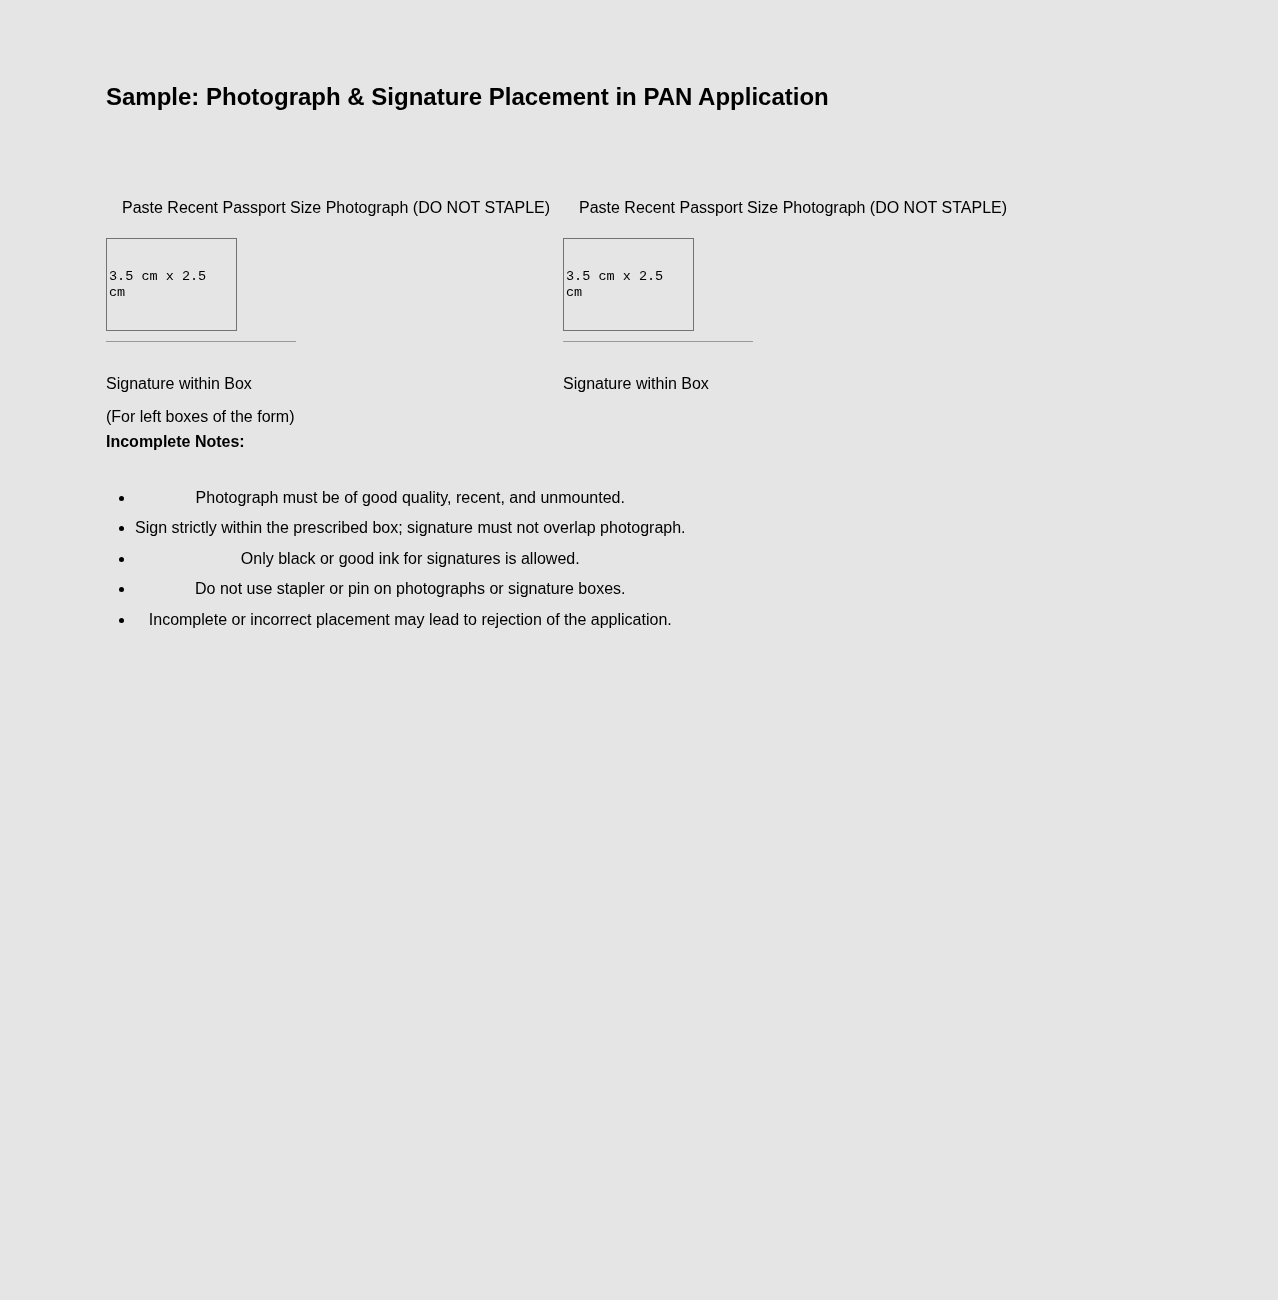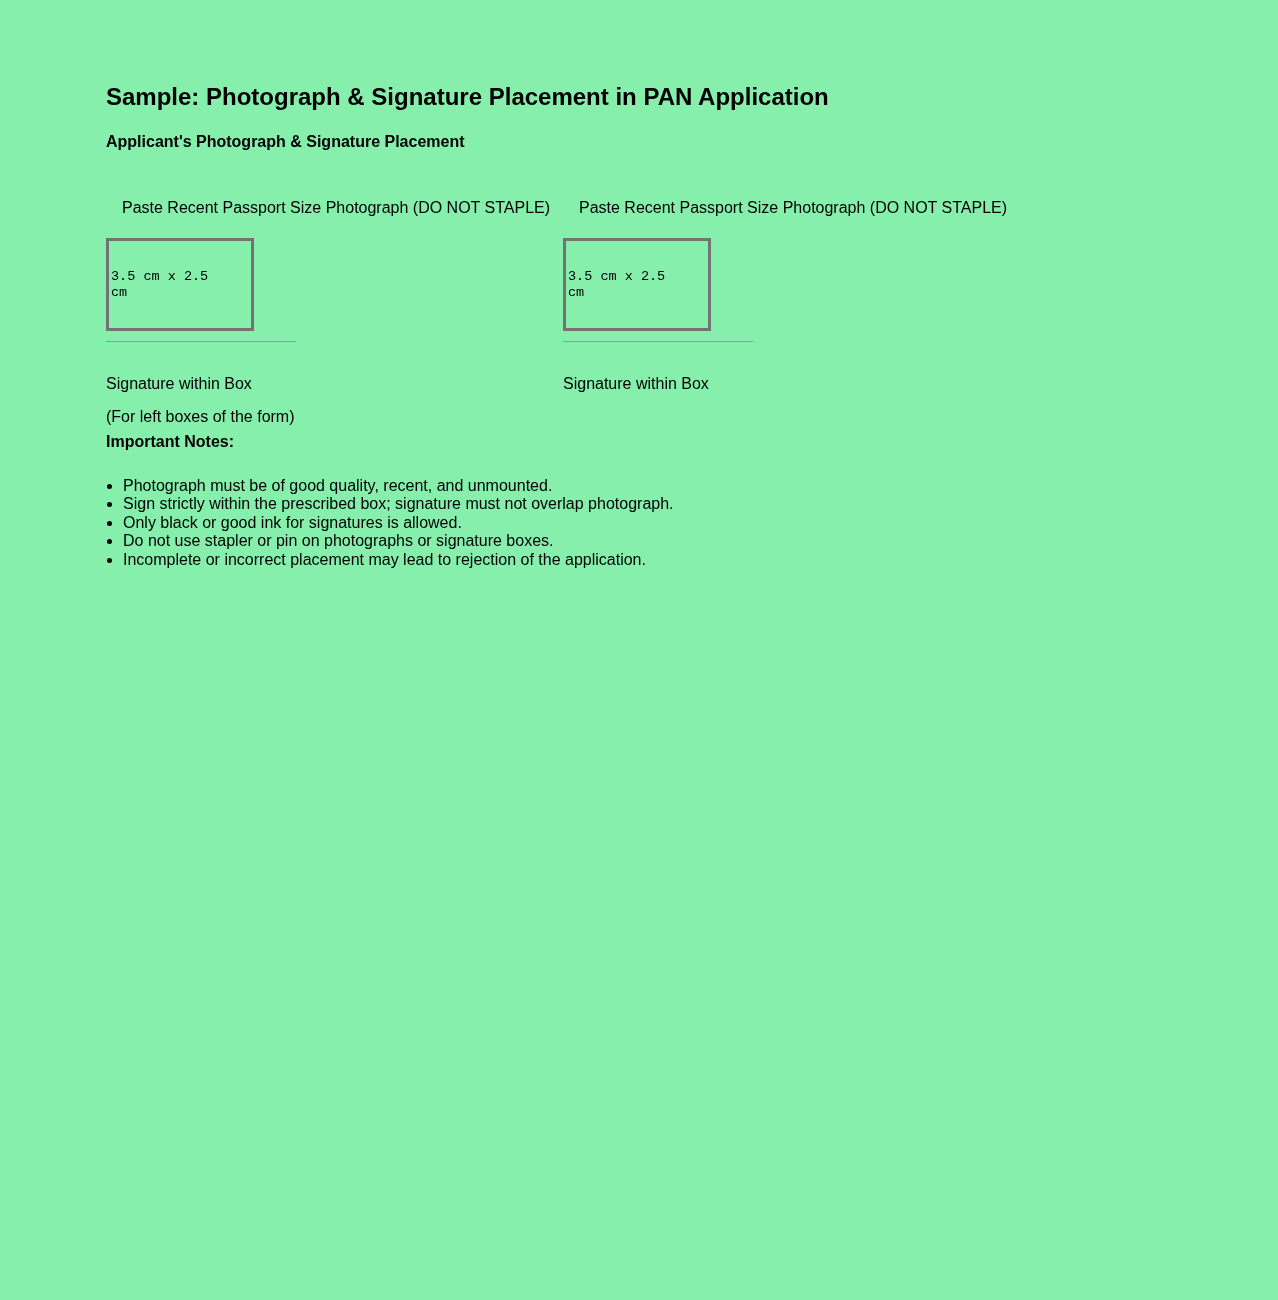--- a/index.html
+++ b/index.html
@@ -5,21 +5,21 @@
   * { box-sizing: border-box; }
   html, body {
     margin: 0;
     padding: 0;
     background: #ffffff;
   }
   .page {
     position: relative;
     width: 1278px;
     height: 1300px;
-    background: #86efac;
+    background: #e5e5e5;
     font-family: "Liberation Sans", sans-serif;
     color: #000000;
     overflow: hidden;
   }
   .doc-title {
     position: absolute;
     left: 106px;
     top: 83px;
     margin: 0;
     font-size: 24px;
@@ -45,23 +45,23 @@
   .column.left  { left: 106px; }
   .column.right { left: 563px; }
   .paste-label {
     margin: 16px;
     font-size: 16px;
     line-height: 18px;
     white-space: nowrap;
   }
   .photo-box {
     margin-top: 21px;
-    width: 148px;
+    width: 131px;
     height: 93px;
-    border: 3px solid #737373;
+    border: 1px solid #737373;
     display: flex;
     align-items: center;
     overflow: hidden;
   }
   .photo-box-text {
     display: block;
     font-family: "Liberation Mono", "DejaVu Sans Mono", monospace;
     font-size: 13.5px;
     line-height: 15.5px;
     width: 112px;
@@ -101,54 +101,54 @@
     position: absolute;
     left: 106px;
     top: 477px;
     margin: 0;
     padding: 0 0 0 17px;
     font-size: 16px;
     line-height: 18.4px;
     list-style-type: disc;
   }
   .notes-list li {
-    margin: 0;
+    margin: 12px;
     padding: 0;
     white-space: nowrap;
+    text-align: center;
   }
 </style>
 </head>
 <body>
 
 <div class="page">
 
   <h1 class="doc-title">Sample: Photograph &amp; Signature Placement in PAN Application</h1>
 
-  <h2 class="section-heading">Applicant's Photograph &amp; Signature Placement</h2>
 
   <div class="column left">
     <p class="paste-label">Paste Recent Passport Size Photograph (DO NOT STAPLE)</p>
     <div class="photo-box">
       <span class="photo-box-text">3.5 cm x 2.5 cm</span>
     </div>
     <hr class="signature-line">
     <p class="signature-caption">Signature within Box</p>
     <p class="side-note">(For left boxes of the form)</p>
   </div>
 
   <div class="column right">
     <p class="paste-label">Paste Recent Passport Size Photograph (DO NOT STAPLE)</p>
     <div class="photo-box">
       <span class="photo-box-text">3.5 cm x 2.5 cm</span>
     </div>
     <hr class="signature-line">
     <p class="signature-caption">Signature within Box</p>
   </div>
 
-  <h3 class="notes-heading">Important Notes:</h3>
+  <h3 class="notes-heading">Incomplete Notes:</h3>
 
   <ul class="notes-list">
     <li>Photograph must be of good quality, recent, and unmounted.</li>
     <li>Sign strictly within the prescribed box; signature must not overlap photograph.</li>
     <li>Only black or good ink for signatures is allowed.</li>
     <li>Do not use stapler or pin on photographs or signature boxes.</li>
     <li>Incomplete or incorrect placement may lead to rejection of the application.</li>
   </ul>
 
 </div>

